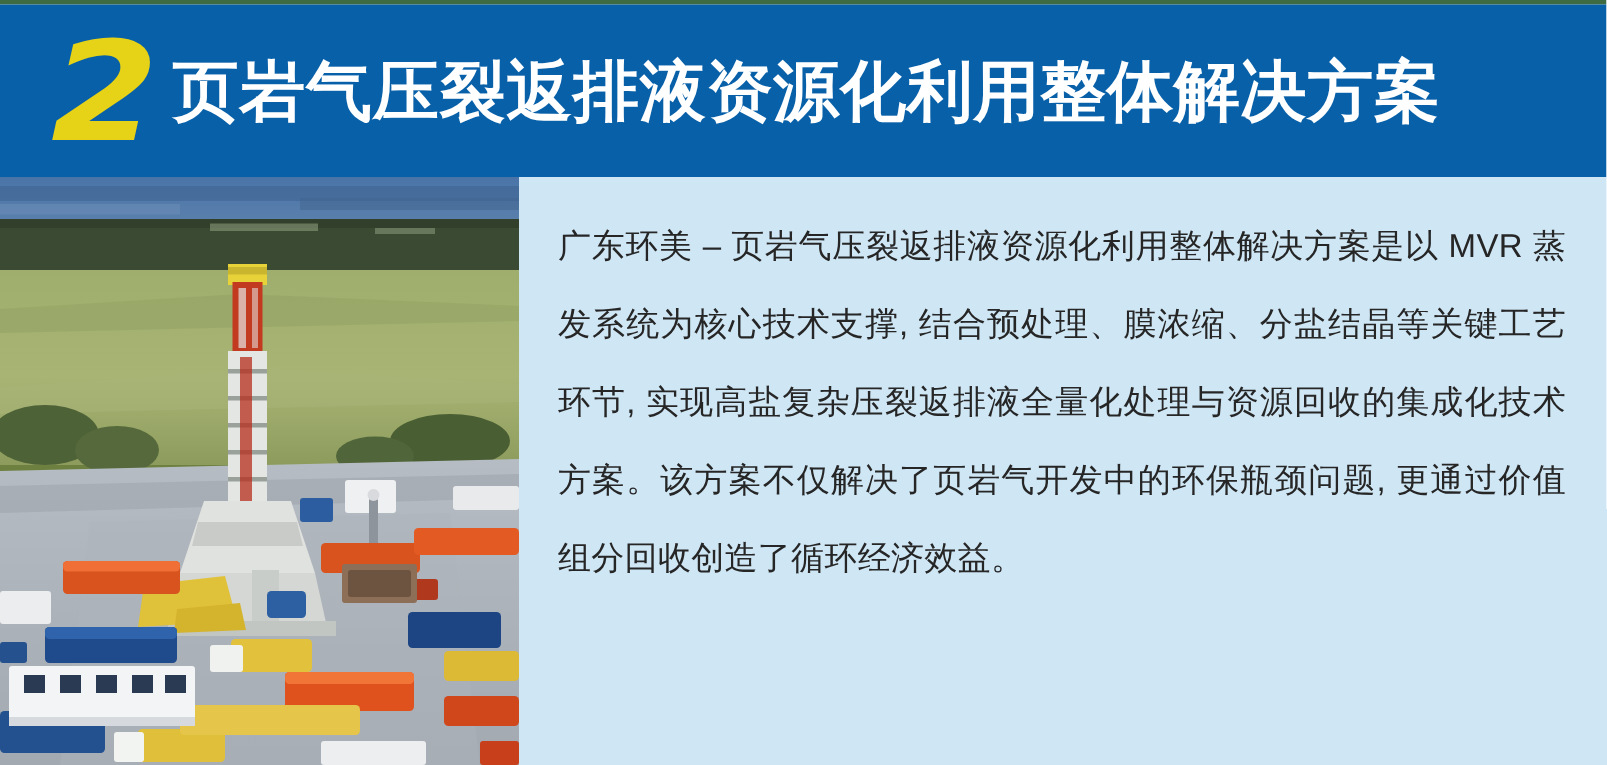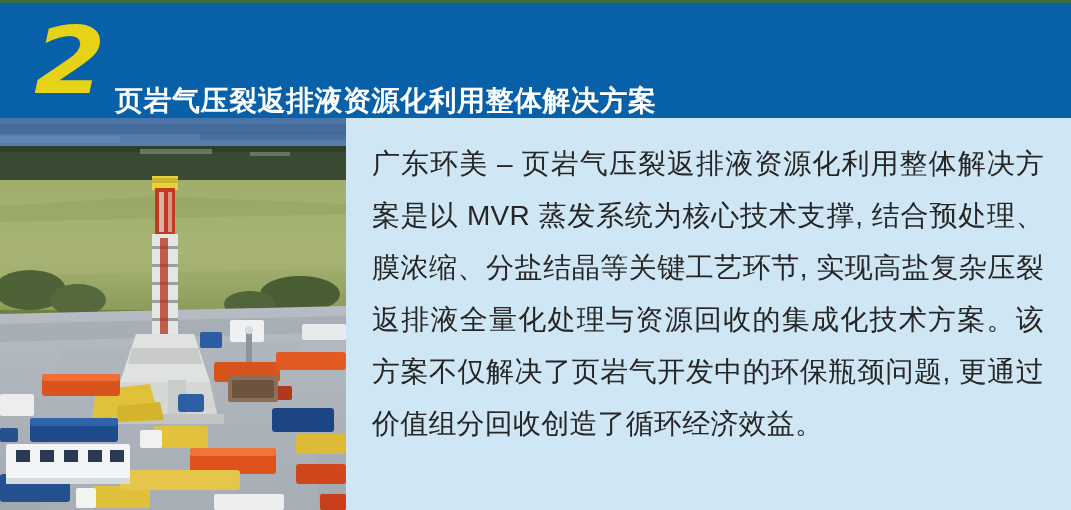--- a/index.html
+++ b/index.html
@@ -51,26 +51,25 @@
     transform: scaleX(1.12);
     transform-origin: left top;
   }
 
   .header-title {
     position: absolute;
     left: 115px;
     top: 28px;
     height: 62px;
     line-height: 62px;
-    font-size: 28px;
+    font-size: 44px;
     font-weight: bold;
     color: #ffffff;
     white-space: nowrap;
     letter-spacing: 0.5px;
-    margin-top: 39px;
   }
 
   
   .content-row {
     position: absolute;
     left: 0; top: 118px;
     width: 1071px; height: 392px;
   }
 
   
@@ -89,21 +88,21 @@
     left: 346px; top: 0;
     width: 725px; height: 392px;
     background: #cfe6f4;
   }
 
   .body-text {
     position: absolute;
     left: 26px;
     top: 20px;
     width: 672px;
-    font-size: 28px;
+    font-size: 22px;
     line-height: 52px;
     color: #262626;
     letter-spacing: 0.2px;
     text-align: justify;
     text-justify: inter-character;
   }
 </style>
 </head>
 <body>
 

